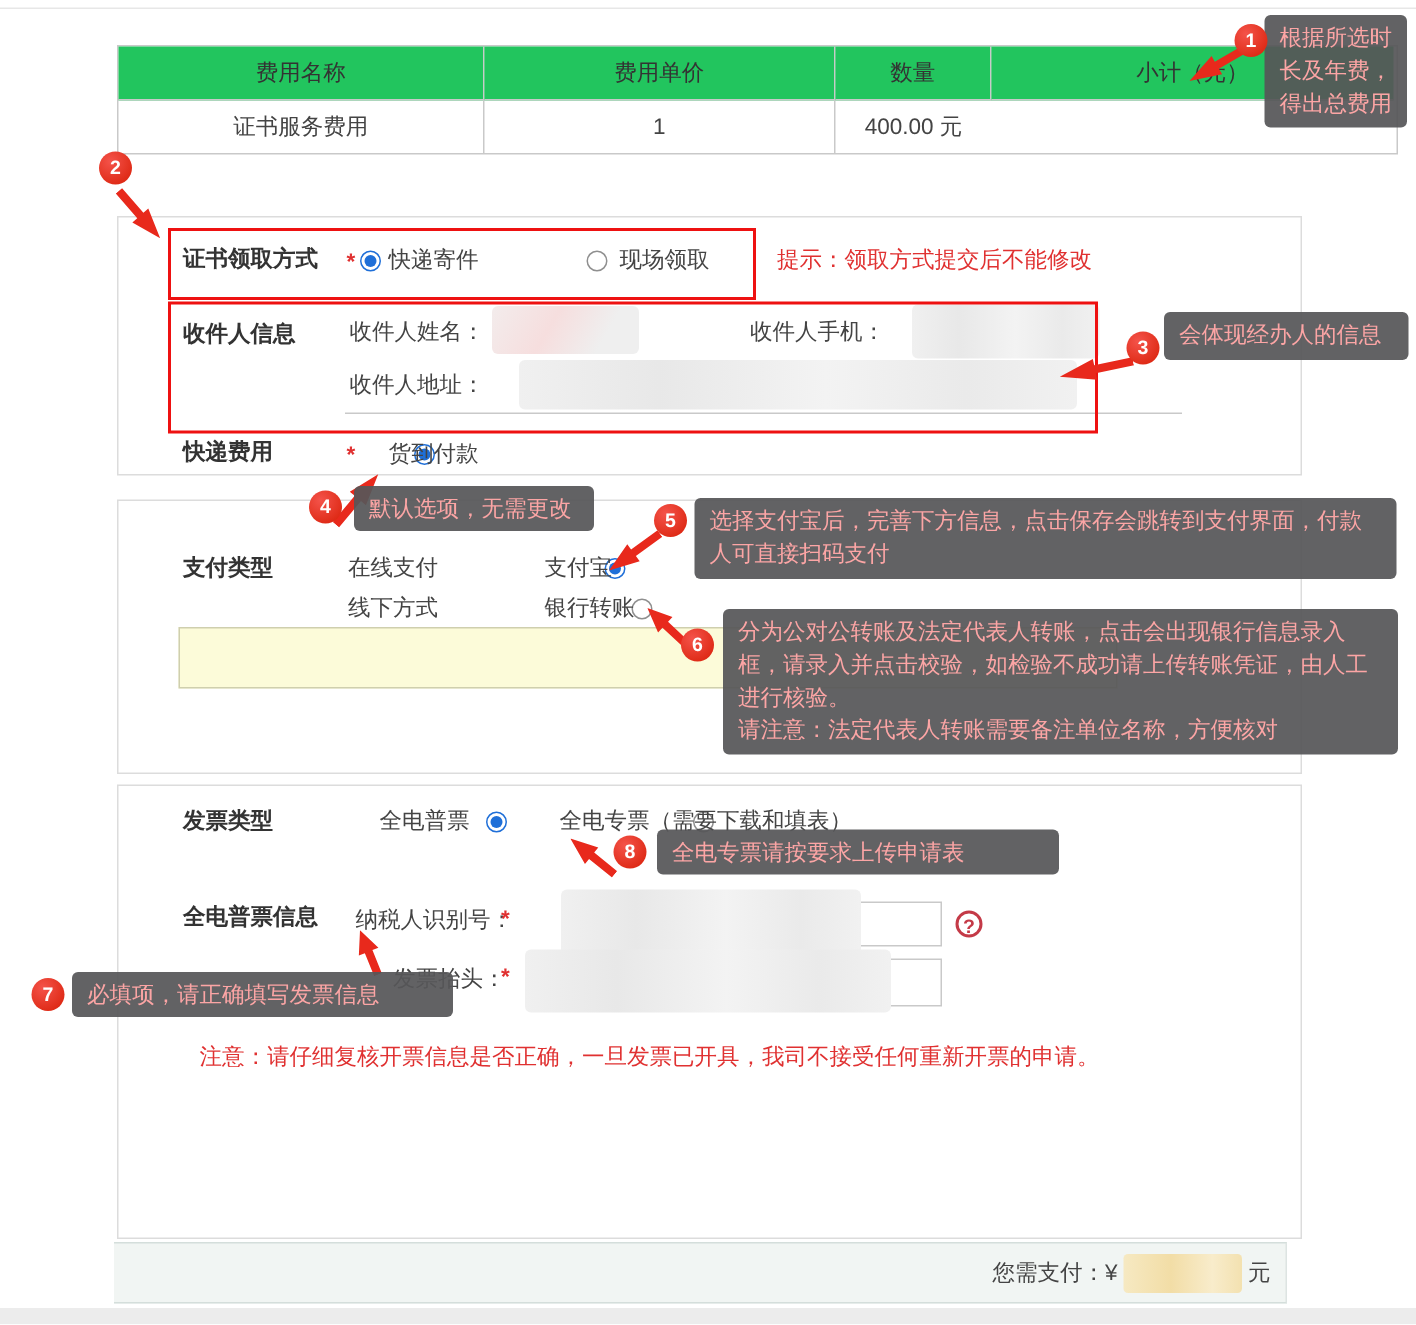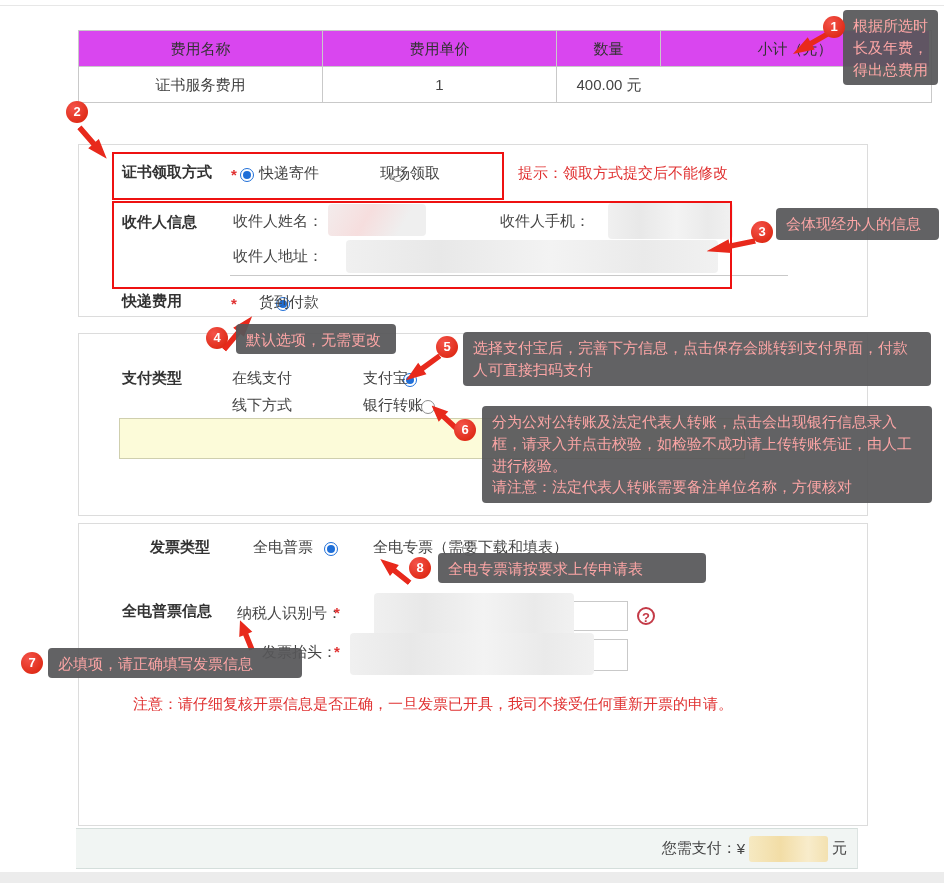--- a/index.html
+++ b/index.html
@@ -14,21 +14,21 @@
   
   .topline{left:0;top:5px;width:944px;height:1px;background:#e7e7e7;}
   .bottomstrip{left:0;top:872px;width:944px;height:11px;background:#ececec;}
 
   
   .feetable{left:78px;top:30px;width:852px;border:1px solid #c9c9c9;}
   .feetable .trow{display:grid;grid-template-columns:244px 234px 104px 268px;}
   .feetable .cell{height:35px;line-height:35px;text-align:center;border-right:1px solid #c9c9c9;
                   overflow:hidden;white-space:nowrap;}
   .feetable .cell:last-child{border-right:none;}
-  .feetable .head .cell{background:#d946ef;color:#333;border-bottom:1px solid #c9c9c9;}
+  .feetable .head .cell{background:#22c55e;color:#333;border-bottom:1px solid #c9c9c9;}
 
   
   .section{border:1px solid #dcdcdc;background:#fff;}
   .s1{left:78px;top:144px;width:788px;height:171px;}
   .s2{left:78px;top:333px;width:788px;height:181px;}
   .s3{left:78px;top:523px;width:788px;height:301px;}
 
   .redrect{border:2px solid #ee1111;background:transparent;z-index:4;pointer-events:none;}
 
   
@@ -100,21 +100,21 @@
 
   
   <div class="abs section s1"></div>
 
   <div class="abs redrect" style="left:112px;top:152px;width:388px;height:44px;"></div>
   <div class="abs lbl" style="left:122px;top:163px;">证书领取方式</div>
   <span class="abs ast" style="left:231px;top:166px;">*</span>
   <span class="abs radio on" style="left:240px;top:166px;"></span>
   <div class="abs txt" style="left:259px;top:164px;">快递寄件</div>
   <span class="abs radio" style="left:373px;top:166px;"></span>
-  <div class="abs txt" style="left:380px;top:164px;">现场领取</div>
+  <div class="abs txt" style="left:413px;top:164px;">现场领取</div>
   <div class="abs red" style="left:518px;top:164px;">提示：领取方式提交后不能修改</div>
 
   <div class="abs redrect" style="left:112px;top:201px;width:616px;height:84px;"></div>
   <div class="abs lbl" style="left:122px;top:213px;">收件人信息</div>
   <div class="abs txt" style="left:233px;top:212px;">收件人姓名：</div>
   <div class="abs blurbox blurpink" style="left:328px;top:204px;width:98px;height:32px;"></div>
   <div class="abs txt" style="left:500px;top:212px;">收件人手机：</div>
   <div class="abs blurbox" style="left:608px;top:203px;width:125px;height:36px;"></div>
   <div class="abs txt" style="left:233px;top:247px;">收件人地址：</div>
   <div class="abs blurbox" style="left:346px;top:240px;width:372px;height:33px;"></div>
@@ -136,21 +136,21 @@
   <span class="abs radio" style="left:348px;top:398px;"></span>
   <div class="abs txt" style="left:363px;top:396px;">银行转账</div>
 
   <div class="abs yellowbox">
     <div class="pinkbar"></div>
   </div>
 
   
   <div class="abs section s3"></div>
 
-  <div class="abs lbl" style="left:122px;top:538px;margin-left:28px;">发票类型</div>
+  <div class="abs lbl" style="left:122px;top:538px;">发票类型</div>
   <span class="abs radio on" style="left:233px;top:540px;"></span>
   <div class="abs txt" style="left:253px;top:538px;">全电普票</div>
   <span class="abs radio" style="left:353px;top:540px;"></span>
   <div class="abs txt" style="left:373px;top:538px;">全电专票（需要下载和填表）</div>
 
   <div class="abs lbl" style="left:122px;top:602px;">全电普票信息</div>
   <div class="abs txt" style="left:237px;top:604px;">纳税人识别号：</div>
   <span class="abs ast" style="left:334px;top:604px;">*</span>
   <div class="abs inputbox" style="left:396px;top:601px;width:232px;height:30px;"></div>
   <div class="abs blurbox" style="left:374px;top:593px;width:200px;height:44px;"></div>

